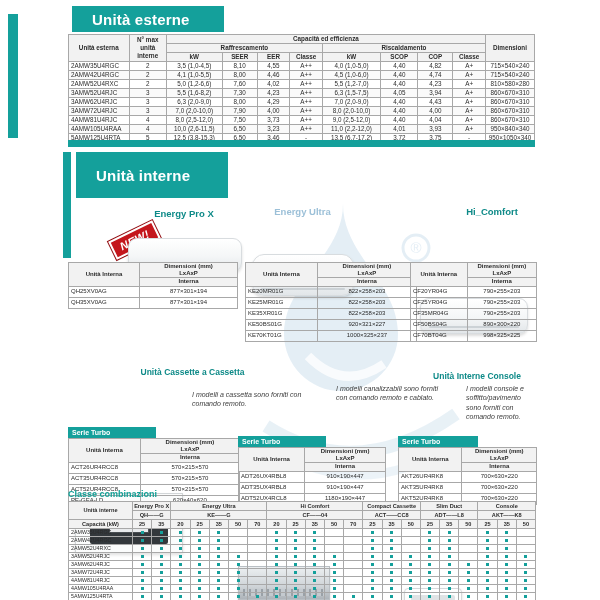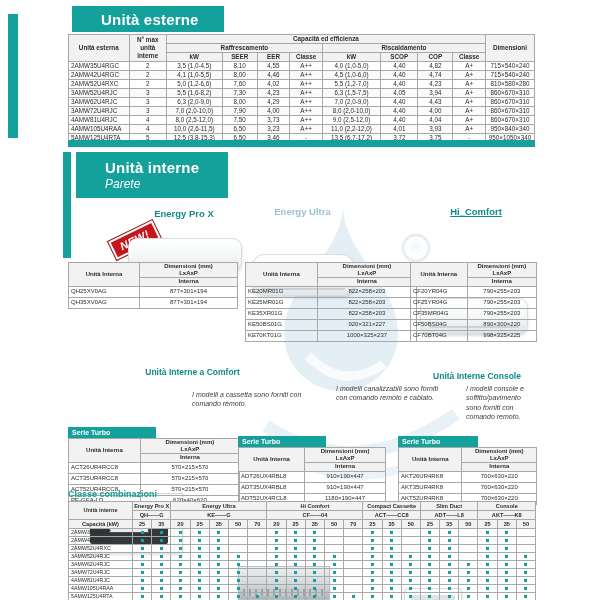--- a/index.html
+++ b/index.html
@@ -2,21 +2,21 @@
 <html><head>
 <meta charset="utf-8">
 <style>
   html,body{margin:0;padding:0;background:#fff;}
   .page{position:relative;width:600px;height:600px;background:#fff;overflow:hidden;
         font-family:"Liberation Sans",sans-serif;color:#2b2b2b;}
   .abs{position:absolute;}
 
   
   .teal-strip{background:#14a09b;}
-  .hdr-box{background:#14a09b;color:#fff;display:flex;flex-direction:column;justify-content:center;padding-left:29px;box-sizing:border-box;}
+  .hdr-box{background:#14a09b;color:#fff;display:flex;flex-direction:column;justify-content:center;padding-left:20px;box-sizing:border-box;}
   .hdr-box .l1{font-size:15px;font-weight:bold;letter-spacing:.2px;}
   .hdr-box .l2{font-size:12px;font-style:italic;margin-top:1px;}
   .teal-bar{background:#14a09b;}
 
   
   table{border-collapse:collapse;table-layout:fixed;width:100%;}
   th,td{border:1px solid #a8a8a8;text-align:center;padding:0 1px;line-height:1.25;overflow:hidden;}
   thead th{background:#f2f2f2;font-weight:bold;}
 
   
@@ -233,40 +233,39 @@
             <td>950×1050×340</td>
           </tr>
         </tbody>
     </table>
   </div>
 
   <div class="abs teal-bar" style="left:68px;top:140px;width:467px;height:7px;"></div>
 
   <div class="abs hdr-box" style="left:76px;top:152px;width:152px;height:46px;">
     <span class="l1">Unità interne</span>
-    <span class="l2">Parete</span>
   </div>
 
   <svg class="abs watermark" style="left:248px;top:196px;" width="235" height="300" viewBox="0 0 235 300">
     <path d="M95,8 C95,60 150,86 150,138 a57,57 0 1,1 -114,0 C36,86 95,60 95,8 Z" fill="#b9d3e6"></path>
     <path d="M60,160 q35,36 76,8" stroke="#ffffff" stroke-width="9" fill="none" opacity="0.8"></path>
     <circle cx="168" cy="52" r="13" fill="none" stroke="#b9d3e6" stroke-width="3"></circle>
     <text x="168" y="57" text-anchor="middle" font-size="15" fill="#b9d3e6" font-family="Liberation Sans, sans-serif">®</text>
     <path d="M18,230 q90,58 190,-12" stroke="#c4dbea" stroke-width="13" fill="none"></path>
     <path d="M55,268 q75,30 150,-20" stroke="#cfe2ee" stroke-width="9" fill="none"></path>
   </svg>
 
   <div class="abs prod-title" style="left:128px;top:208px;width:112px;">Energy Pro X</div>
   <div class="abs new-badge" style="left:110px;top:230px;">NEW!</div>
   <div class="abs wall-unit" style="left:128px;top:238px;width:112px;height:32px;"></div>
 
   <div class="abs prod-title light" style="left:250px;top:206px;width:105px;">Energy Ultra</div>
   <div class="abs wall-unit" style="left:252px;top:220px;width:100px;height:40px;border-radius:12px;"></div>
 
-  <div class="abs prod-title" style="left:422px;top:206px;width:108px;text-decoration:underline;">Hi_Comfort</div>
+  <div class="abs prod-title" style="left:438px;top:206px;width:108px;">Hi_Comfort</div>
   <div class="abs wall-unit" style="left:420px;top:222px;width:106px;height:34px;"></div>
 
   <div class="abs" style="left:68px;top:262px;width:170px;">
     <table class="spec">
       <colgroup>
           <col style="width:42%">
           <col style="width:58%">
         </colgroup>
       <thead>
         <tr>
@@ -372,21 +371,21 @@
             <td>890×300×220</td>
           </tr>
           <tr>
             <td>CF70BT04G</td>
             <td>998×325×225</td>
           </tr>
         </tbody>
     </table>
   </div>
 
-  <div class="abs sec-title" style="left:105px;top:367px;width:175px;">Unità Interne a Comfort</div>
+  <div class="abs sec-title" style="left:105px;top:367px;width:175px;">Unità Cassette a Cassetta</div>
   <div class="abs cassette" style="left:75px;top:381px;width:106px;height:58px;">
     <div class="in1"></div>
       <div class="in2"></div>
   </div>
   <div class="abs desc" style="left:192px;top:390px;width:118px;">I modelli a cassetta sono forniti con comando remoto.</div>
   <div class="abs serie" style="left:68px;top:427px;width:88px;height:11px;">Serie Turbo</div>
   <div class="abs" style="left:68px;top:438px;width:172px;">
     <table class="spec">
       <colgroup>
           <col style="width:42%">

